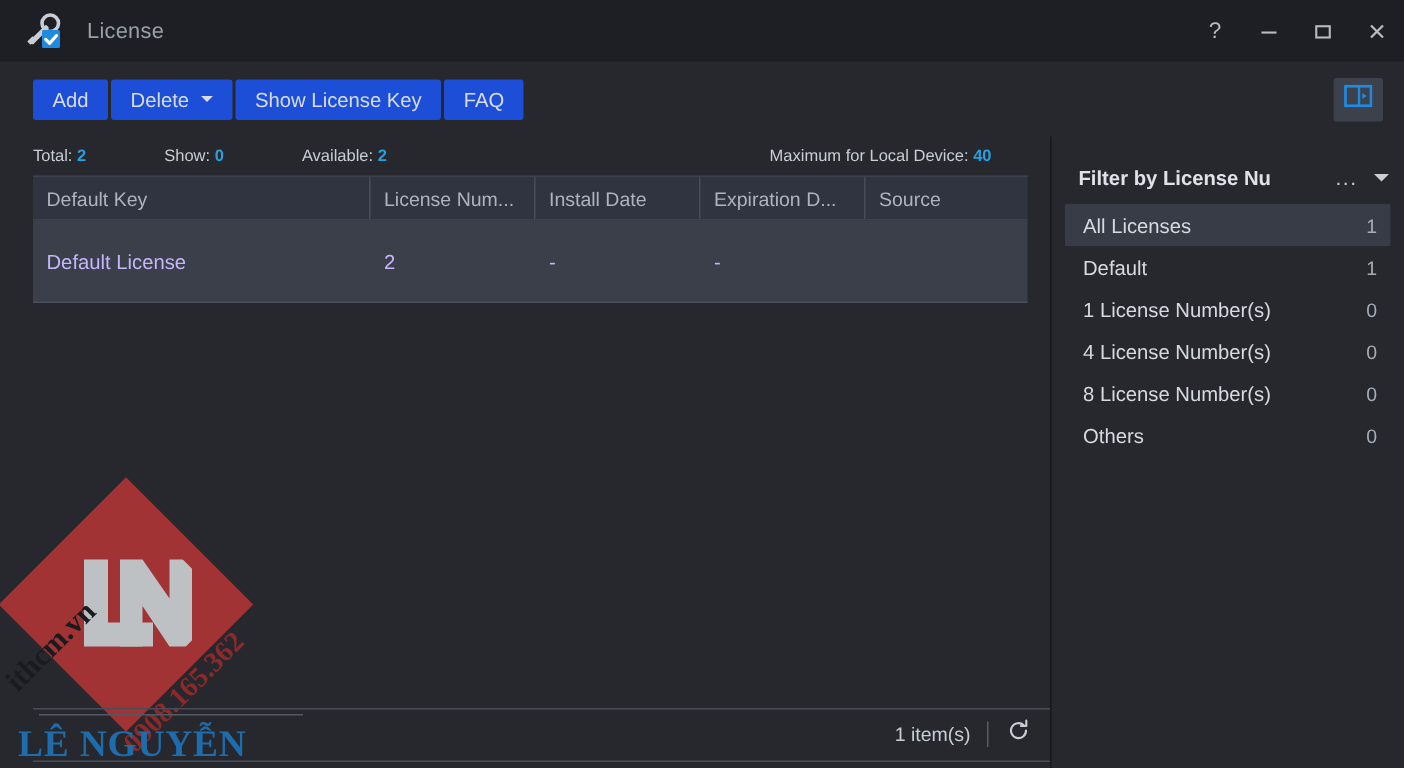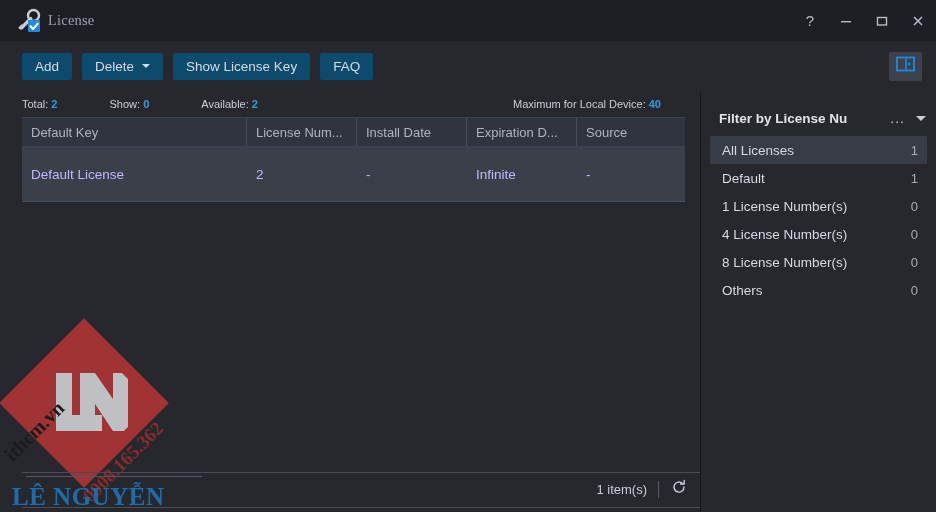--- a/index.html
+++ b/index.html
@@ -20,47 +20,46 @@
   .titlebar {
     height: 41px; flex: 0 0 41px;
     background: #1d1f25;
     display: flex; align-items: center;
     padding-left: 12px;
     position: relative; z-index: 5;
   }
   .app-icon { width: 34px; height: 30px; position: relative; flex: 0 0 34px; }
   .win-title {
     color: #9aa0ab; font-size: 14.5px; letter-spacing: .2px;
-    margin-left: 2px;
-    font-family: Liberation Serif, serif;
+    margin-left: 12px;
   }
   .win-controls { margin-left: auto; display: flex; align-items: center; height: 41px; }
   .wbtn {
     width: 36px; height: 41px;
     display: flex; align-items: center; justify-content: center;
     color: #b7bcc4; font-size: 15px; cursor: default;
   }
   .wbtn svg { display: block; }
 
   
   .toolbar {
     height: 50px; flex: 0 0 50px;
     display: flex; align-items: center;
     padding: 0 14px 0 22px;
     position: relative;
   }
   .tbtn {
     height: 27px;
-    background: #0c4a6e;
+    background: #1d4ed8;
     color: #d8dce2;
     font-size: 13.5px;
     border: none;
     border-radius: 2px;
     padding: 0 13px;
-    margin-right: 10px;
+    margin-right: 2px;
     display: flex; align-items: center;
     font-family: "Liberation Sans", sans-serif;
     cursor: default;
     white-space: nowrap;
   }
   .caret {
     width: 0; height: 0; margin-left: 8px;
     border-left: 4px solid transparent;
     border-right: 4px solid transparent;
     border-top: 4.5px solid #d8dce2;
@@ -353,21 +352,20 @@
             <div class="th c1">Default Key</div>
             <div class="th c2">License Num...</div>
             <div class="th c3">Install Date</div>
             <div class="th c4">Expiration D...</div>
             <div class="th c5">Source</div>
           </div>
           <div class="trow">
             <div class="td c1">Default License</div>
             <div class="td c2">2</div>
             <div class="td c3">-</div>
-            <div class="td c4">Infinite</div>
             <div class="td c5">-</div>
           </div>
         </div>
       </div>
 
       <div class="watermark">
         <div class="wm-diamond"></div>
         <div class="wm-ln">
           <svg width="96" height="96" viewBox="0 0 96 96">
             <g transform="rotate(-45 48 48)">

